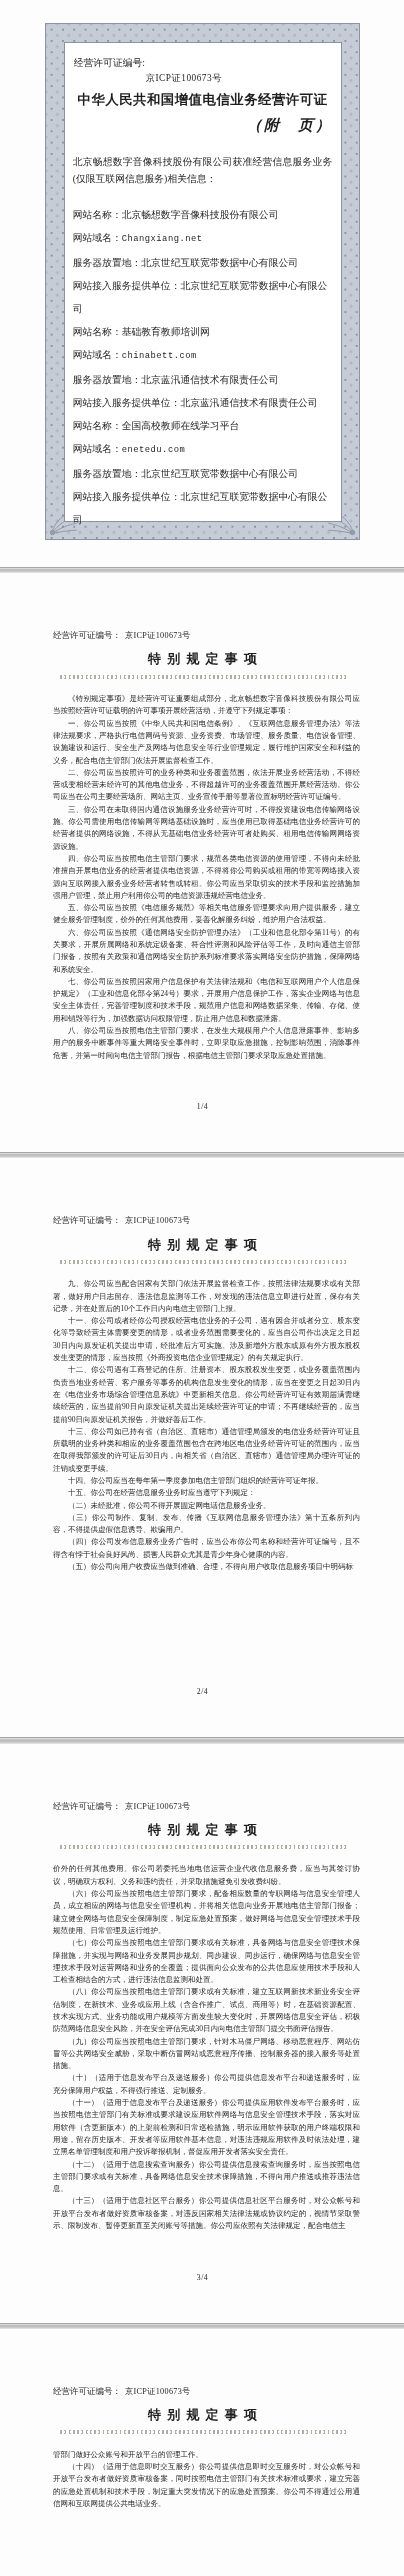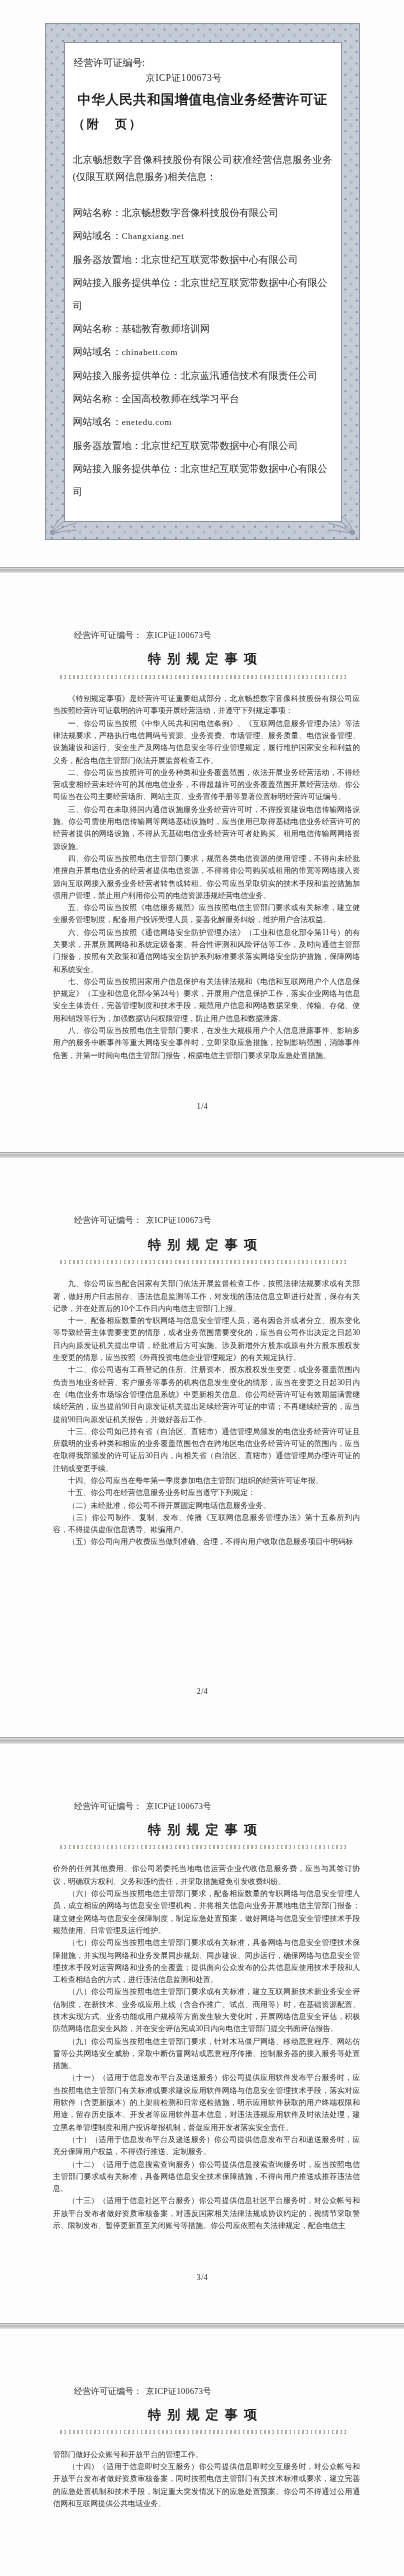--- a/index.html
+++ b/index.html
@@ -18,30 +18,30 @@
       radial-gradient(circle,#aeb6c3 1.2px,transparent 1.8px) 5.7px 5.7px/11.3px 11.3px,
       linear-gradient(#c6ccd6,#c6ccd6); padding-left: 17px;}
   .cert-inner{position:absolute;left:17.5px;right:17.5px;top:17.5px;bottom:17.5px;background:#fff;
     border:0.8px solid #8a94a5;padding:8.2px 8.2px;box-sizing:border-box;}
   .peacock{position:absolute;width:33px;height:33px;bottom:1px;opacity:.85;}
   .peacock.pl{left:1px;}
   .peacock.pr{right:1px;transform:scaleX(-1);}
   .cert-head-label{font-size:9.8px;margin:6.2px 0 0 1px;}
   .cert-head-no{font-size:9.3px;margin:2.1px 0 0 73px;letter-spacing:0.5px;}
   .cert-title{font-size:13.4px;font-weight:bold;text-align:center;margin-top:6.2px;letter-spacing:0.5px;}
-  .cert-sub{font-size:12px;font-weight:bold;text-align:left;margin-top:7.2px;letter-spacing:2.1px;}
+  .cert-sub{font-size:15px;font-weight:bold;text-align:right;margin-top:7.2px;letter-spacing:2.1px;font-style:italic;}
   .cert-intro{font-size:9.8px;line-height:17px;margin-top:17.5px;text-align:justify;}
   .cert-rows{margin-top:16px;}
   .crow{font-size:9.8px;line-height:23px;}
-  .latin{font-family:Liberation Serif, serif;font-size:8.8px;letter-spacing:0.5px;}
+  .latin{font-family:Liberation Mono, monospace;font-size:8.8px;letter-spacing:0.5px;}
 
   
   .page-sp{height:579px;}
   .page-sp-last{height:545px;}
-  .sp-header{margin:57px 0 0 74px;font-size:8.5px;}
+  .sp-header{margin:57px 0 0 53px;font-size:8.5px;}
   .sp-header .no{margin-left:4.1px;font-size:8.2px;letter-spacing:0.3px;}
   .sp-title{text-align:center;font-size:13px;font-weight:bold;letter-spacing:6.2px;margin-top:8.2px;text-indent:6.2px;}
   .zigzag{height:4.1px;width:286px;margin:6.2px auto 0;
     background:
       repeating-linear-gradient(105deg,transparent 0 1px,#abab9f 1px 2.1px,transparent 2.1px 4.1px),
       repeating-linear-gradient(75deg,transparent 0 1px,#b4b4a8 1px 2.1px,transparent 2.1px 4.1px);}
   .sp-body{margin:14.4px 45px 0 53px;font-size:7.5px;line-height:12.3px;text-align:justify;}
   .sp-body p{margin:0;text-indent:2em;}
   .sp-body p.cont{text-indent:0;}
   .page-no{position:absolute;bottom:41px;left:0;right:0;text-align:center;font-size:7.7px;letter-spacing:0.5px;}
@@ -80,20 +80,21 @@
 
         <div class="cert-rows">
 
           <div class="crow"><span>网站名称：</span><span>北京畅想数字音像科技股份有限公司</span></div>
           <div class="crow"><span>网站域名：</span><span class="latin">Changxiang.net</span></div>
           <div class="crow"><span>服务器放置地：</span><span>北京世纪互联宽带数据中心有限公司</span></div>
           <div class="crow"><span>网站接入服务提供单位：</span><span>北京世纪互联宽带数据中心有限公司</span></div>
 
           <div class="crow"><span>网站名称：</span><span>基础教育教师培训网</span></div>
           <div class="crow"><span>网站域名：</span><span class="latin">chinabett.com</span></div>
+          <div class="crow"><span>服务器放置地：</span><span>北京蓝汛通信技术有限责任公司</span></div>
           <div class="crow"><span>网站接入服务提供单位：</span><span>北京蓝汛通信技术有限责任公司</span></div>
 
           <div class="crow"><span>网站名称：</span><span>全国高校教师在线学习平台</span></div>
           <div class="crow"><span>网站域名：</span><span class="latin">enetedu.com</span></div>
           <div class="crow"><span>服务器放置地：</span><span>北京世纪互联宽带数据中心有限公司</span></div>
           <div class="crow"><span>网站接入服务提供单位：</span><span>北京世纪互联宽带数据中心有限公司</span></div>
         </div>
       </div>
     </div>
   </div>
@@ -105,66 +106,67 @@
       <span>经营许可证编号：</span><span class="no">京ICP证100673号</span>
     </div>
     <div class="sp-title">特别规定事项</div>
     <div class="zigzag"></div>
     <div class="sp-body">
       <p>《特别规定事项》是经营许可证重要组成部分，北京畅想数字音像科技股份有限公司应当按照经营许可证载明的许可事项开展经营活动，并遵守下列规定事项：</p>
       <p>一、你公司应当按照《中华人民共和国电信条例》、《互联网信息服务管理办法》等法律法规要求，严格执行电信网码号资源、业务资费、市场管理、服务质量、电信设备管理、设施建设和运行、安全生产及网络与信息安全等行业管理规定，履行维护国家安全和利益的义务，配合电信主管部门依法开展监督检查工作。</p>
       <p>二、你公司应当按照许可的业务种类和业务覆盖范围，依法开展业务经营活动，不得经营或变相经营未经许可的其他电信业务，不得超越许可的业务覆盖范围开展经营活动。你公司应当在公司主要经营场所、网站主页、业务宣传手册等显著位置标明经营许可证编号。</p>
       <p>三、你公司在未取得国内通信设施服务业务经营许可时，不得投资建设电信传输网络设施。你公司需使用电信传输网等网络基础设施时，应当使用已取得基础电信业务经营许可的经营者提供的网络设施，不得从无基础电信业务经营许可者处购买、租用电信传输网网络资源设施。</p>
       <p>四、你公司应当按照电信主管部门要求，规范各类电信资源的使用管理，不得向未经批准擅自开展电信业务的经营者提供电信资源，不得将你公司购买或租用的带宽等网络接入资源向互联网接入服务业务经营者转售或转租。你公司应当采取切实的技术手段和监控措施加强用户管理，禁止用户利用你公司的电信资源违规经营电信业务。</p>
-      <p>五、你公司应当按照《电信服务规范》应当按照电信主管部门要求或有关标准，建立健全服务管理制度，配备用户投诉受理人员，妥善化解服务纠纷，维护用户合法权益。</p>
+      <p>五、你公司应当按照《电信服务规范》等相关电信服务管理要求向用户提供服务，建立健全服务管理制度，价外的任何其他费用，妥善化解服务纠纷，维护用户合法权益。</p>
       <p>六、你公司应当按照《通信网络安全防护管理办法》（工业和信息化部令第11号）的有关要求，开展所属网络和系统定级备案、符合性评测和风险评估等工作，及时向通信主管部门报备，按照有关政策和通信网络安全防护系列标准要求落实网络安全防护措施，保障网络和系统安全。</p>
       <p>七、你公司应当按照国家用户信息保护有关法律法规和《电信和互联网用户个人信息保护规定》（工业和信息化部令第24号）要求，开展用户信息保护工作，落实企业网络与信息安全主体责任，完善管理制度和技术手段，规范用户信息和网络数据采集、传输、存储、使用和销毁等行为，加强数据访问权限管理，防止用户信息和数据泄露。</p>
       <p>八、你公司应当按照电信主管部门要求，在发生大规模用户个人信息泄露事件、影响多用户的服务中断事件等重大网络安全事件时，立即采取应急措施，控制影响范围，消除事件危害，并第一时间向电信主管部门报告，根据电信主管部门要求采取应急处置措施。</p>
     </div>
     <div class="page-no">1/4</div>
   </div>
 
   <div class="divider"></div>
 
   <div class="page page-sp">
     <div class="sp-header">
       <span>经营许可证编号：</span><span class="no">京ICP证100673号</span>
     </div>
     <div class="sp-title">特别规定事项</div>
     <div class="zigzag"></div>
     <div class="sp-body">
       <p>九、你公司应当配合国家有关部门依法开展监督检查工作，按照法律法规要求或有关部署，做好用户日志留存、违法信息监测等工作，对发现的违法信息立即进行处置，保存有关记录，并在处置后的10个工作日内向电信主管部门上报。</p>
-      <p>十一、配备相应数量的专职网络与信息安全管理人员，遇有因合并或者分立、股东变化等导致经营主体需要变更的情形，或者业务范围需要变化的，应当自公司作出决定之日起30日内向原发证机关提出申请，经批准后方可实施。涉及新增外方股东或原有外方股东股权发生变更的情形，应当按照《外商投资电信企业管理规定》的有关规定执行。</p>
+      <p>十一、你公司或者经你公司授权经营电信业务的子公司，遇有因合并或者分立、股东变化等导致经营主体需要变更的情形，或者业务范围需要变化的，应当自公司作出决定之日起30日内向原发证机关提出申请，经批准后方可实施。涉及新增外方股东或原有外方股东股权发生变更的情形，应当按照《外商投资电信企业管理规定》的有关规定执行。</p>
       <p>十二、你公司遇有工商登记的住所、注册资本、股东股权发生变更，或业务覆盖范围内负责当地业务经营、客户服务等事务的机构信息发生变化的情形，应当在变更之日起30日内在《电信业务市场综合管理信息系统》中更新相关信息。你公司经营许可证有效期届满需继续经营的，应当提前90日向原发证机关提出延续经营许可证的申请；不再继续经营的，应当提前90日向原发证机关报告，并做好善后工作。</p>
       <p>十三、你公司如已持有省（自治区、直辖市）通信管理局颁发的电信业务经营许可证且所载明的业务种类和相应的业务覆盖范围包含在跨地区电信业务经营许可证的范围内，应当在取得我部颁发的许可证后30日内，向相关省（自治区、直辖市）通信管理局办理许可证的注销或变更手续。</p>
       <p>十四、你公司应当在每年第一季度参加电信主管部门组织的经营许可证年报。</p>
       <p>十五、你公司在经营信息服务业务时应当遵守下列规定：</p>
       <p>（二）未经批准，你公司不得开展固定网电话信息服务业务。</p>
       <p>（三）你公司制作、复制、发布、传播《互联网信息服务管理办法》第十五条所列内容，不得提供虚假信息诱导、欺骗用户。</p>
+      <p>（四）你公司发布信息服务业务广告时，应当公布你公司名称和经营许可证编号，且不得含有悖于社会良好风尚、损害人民群众尤其是青少年身心健康的内容。</p>
       <p>（五）你公司向用户收费应当做到准确、合理，不得向用户收取信息服务项目中明码标</p>
     </div>
     <div class="page-no">2/4</div>
   </div>
 
   <div class="divider"></div>
 
   <div class="page page-sp">
     <div class="sp-header">
       <span>经营许可证编号：</span><span class="no">京ICP证100673号</span>
     </div>
     <div class="sp-title">特别规定事项</div>
     <div class="zigzag"></div>
     <div class="sp-body">
       <p class="cont">价外的任何其他费用。你公司若委托当地电信运营企业代收信息服务费，应当与其签订协议，明确双方权利、义务和违约责任，并采取措施避免引发收费纠纷。</p>
       <p>（六）你公司应当按照电信主管部门要求，配备相应数量的专职网络与信息安全管理人员，成立相应的网络与信息安全管理机构，并将相关信息向业务开展地电信主管部门报备；建立健全网络与信息安全保障制度，制定应急处置预案，做好网络与信息安全管理技术手段规范使用、日常管理及运行维护。</p>
       <p>（七）你公司应当按照电信主管部门要求或有关标准，具备网络与信息安全管理技术保障措施，并实现与网络和业务发展同步规划、同步建设、同步运行，确保网络与信息安全管理技术手段对运营网络和业务的全覆盖；提供面向公众发布的公共信息应使用技术手段和人工检查相结合的方式，进行违法信息监测和处置。</p>
       <p>（八）你公司应当按照电信主管部门要求或有关标准，建立互联网新技术新业务安全评估制度，在新技术、业务或应用上线（含合作推广、试点、商用等）时，在基础资源配置、技术实现方式、业务功能或用户规模等方面发生较大变化时，开展网络信息安全评估，积极防范网络信息安全风险，并在安全评估完成30日内向电信主管部门提交书面评估报告。</p>
       <p>（九）你公司应当按照电信主管部门要求，针对木马僵尸网络、移动恶意程序、网站仿冒等公共网络安全威胁，采取中断仿冒网站或恶意程序传播、控制服务器的接入服务等处置措施。</p>
+      <p>（十）（适用于信息发布平台及递送服务）你公司提供信息发布平台和递送服务时，应充分保障用户权益，不得强行推送、定制服务。</p>
       <p>（十一）（适用于信息发布平台及递送服务）你公司提供应用软件发布平台服务时，应当按照电信主管部门有关标准或要求建设应用软件网络与信息安全管理技术手段，落实对应用软件（含更新版本）的上架前检测和日常巡检措施，明示应用软件获取的用户终端权限和用途，留存历史版本、开发者等应用软件基本信息，对违法违规应用软件及时依法处理，建立黑名单管理制度和用户投诉举报机制，督促应用开发者落实安全责任。</p>
-      <p>（十）（适用于信息发布平台及递送服务）你公司提供信息发布平台和递送服务时，应充分保障用户权益，不得强行推送、定制服务。</p>
       <p>（十二）（适用于信息搜索查询服务）你公司提供信息搜索查询服务时，应当按照电信主管部门要求或有关标准，具备网络信息安全技术保障措施，不得向用户推送或推荐违法信息。</p>
       <p>（十三）（适用于信息社区平台服务）你公司提供信息社区平台服务时，对公众帐号和开放平台发布者做好资质审核备案，对违反国家相关法律法规或协议约定的，视情节采取警示、限制发布、暂停更新直至关闭账号等措施。你公司应依照有关法律规定，配合电信主</p>
     </div>
     <div class="page-no">3/4</div>
   </div>
 
   <div class="divider"></div>
 
   <div class="page page-sp-last">
     <div class="sp-header">

